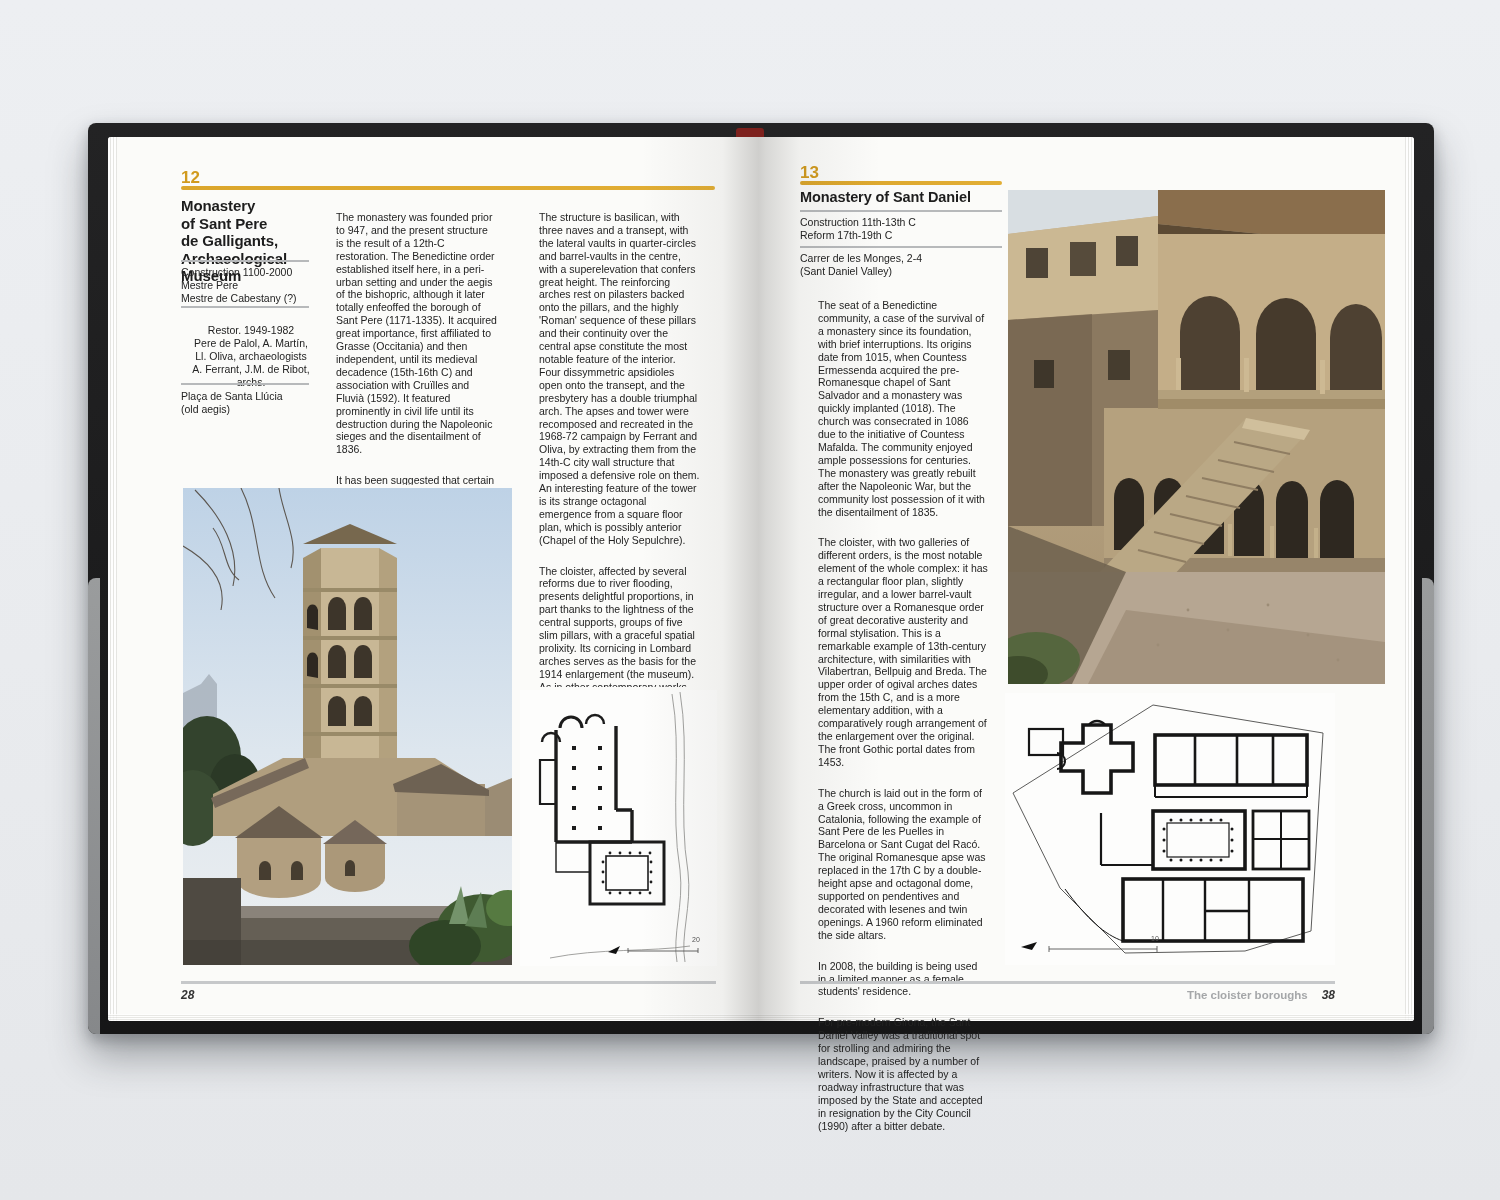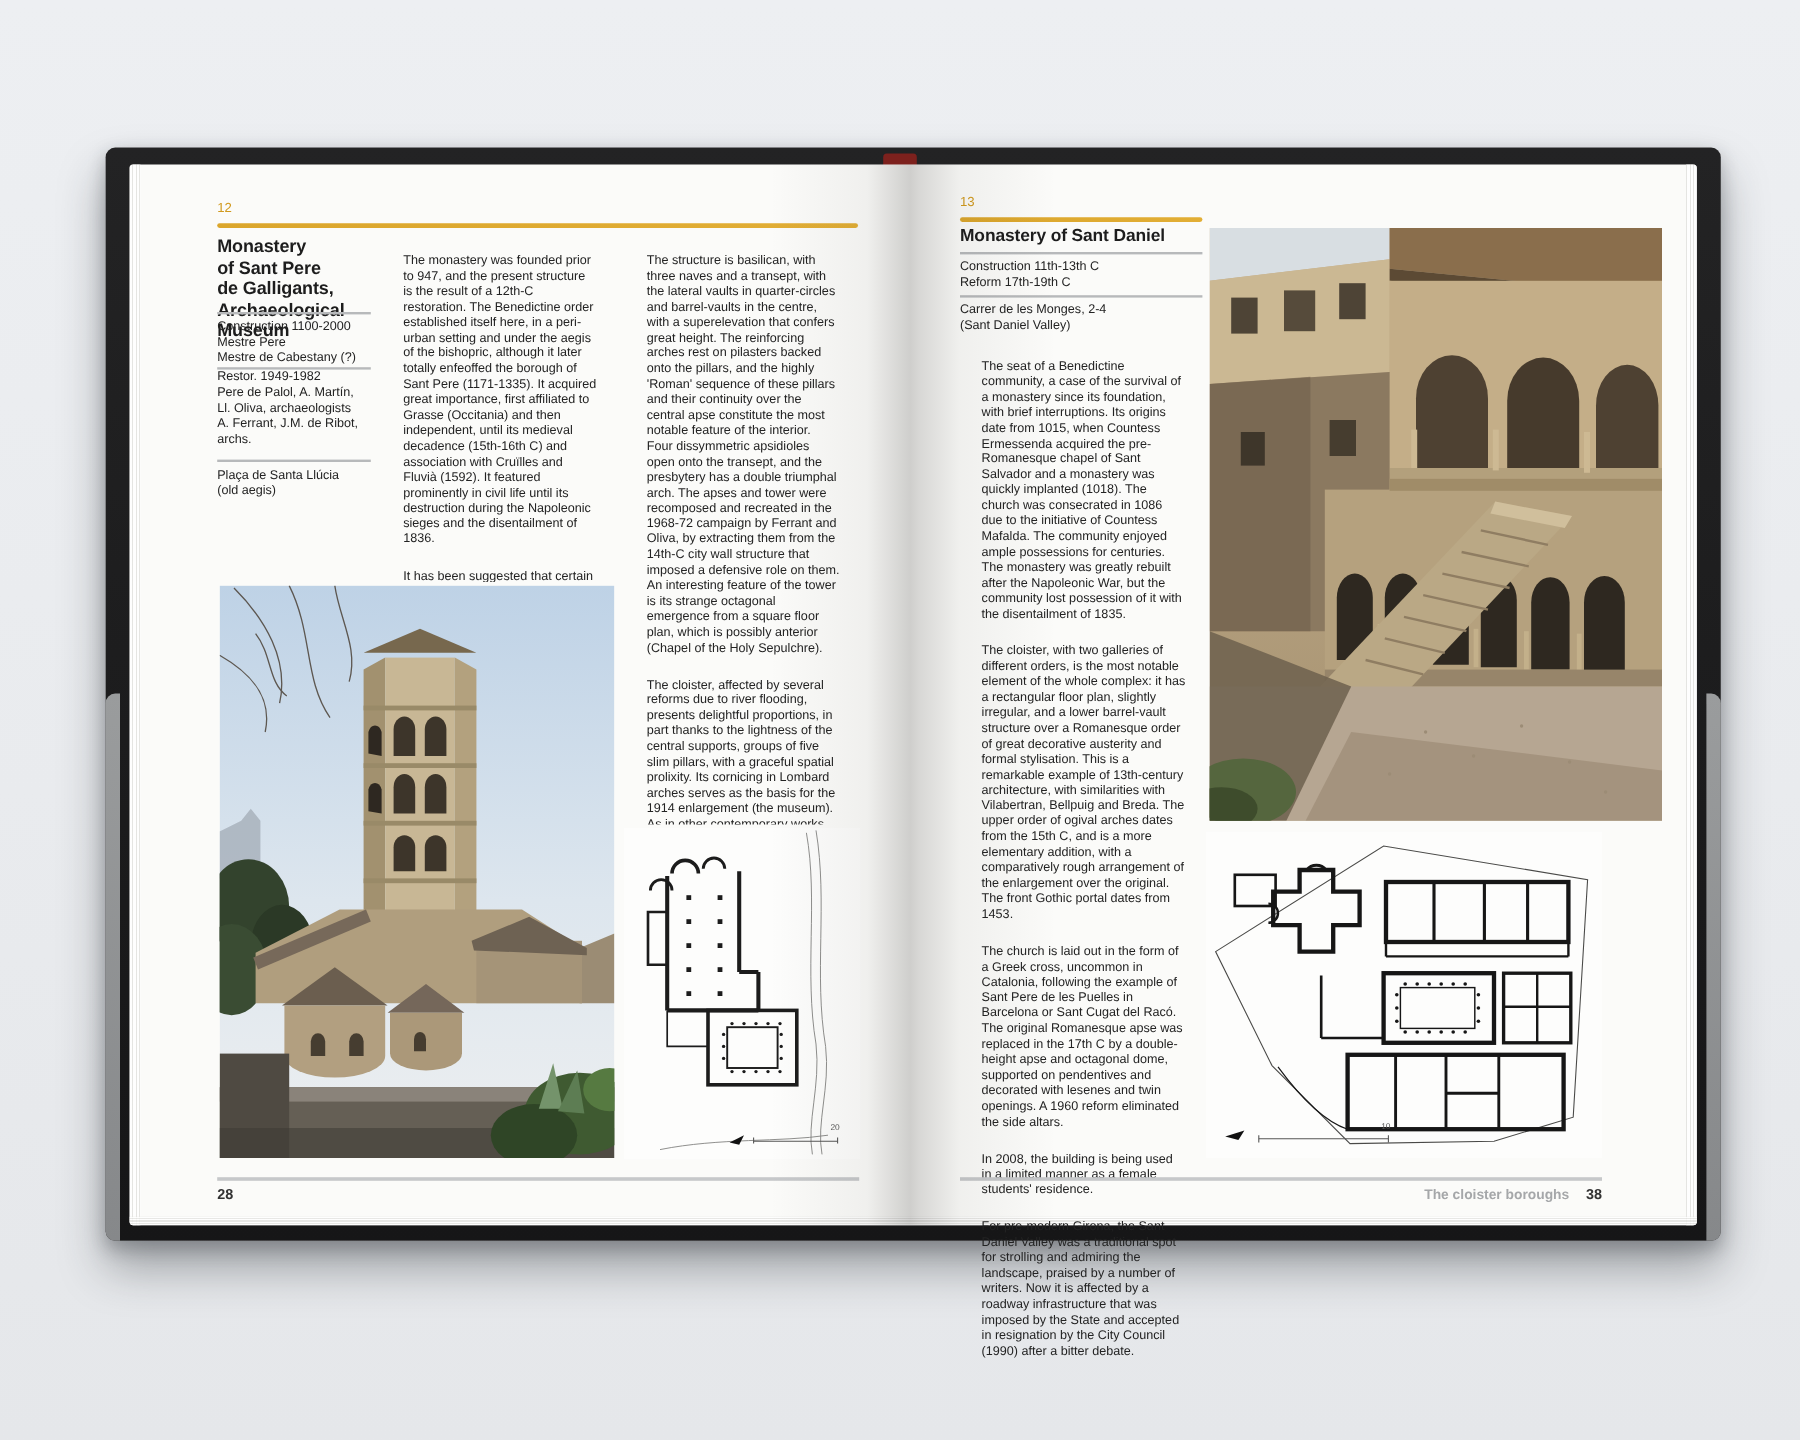--- a/index.html
+++ b/index.html
@@ -12,30 +12,30 @@
   .headband{position:absolute;left:648px;top:5px;width:28px;height:12px;background:#7d211d;border-radius:3px;}
   .pages{position:absolute;left:108px;top:137px;width:1306px;height:884px;background:#fbfbf9;border-radius:3px;}
   .fore-edge{position:absolute;top:0;bottom:0;width:9px;opacity:.85;}
   .fore-edge.l{left:0;background:repeating-linear-gradient(90deg,#ffffff 0 2px,#e1e1de 2px 3px);border-radius:3px 0 0 3px;}
   .fore-edge.r{right:0;background:repeating-linear-gradient(90deg,#e1e1de 0 1px,#ffffff 1px 3px);border-radius:0 3px 3px 0;}
   .bottom-edge{position:absolute;left:0;right:0;bottom:0;height:7px;background:repeating-linear-gradient(0deg,#ffffff 0 1px,#e3e3e0 1px 2px);opacity:.8;border-radius:0 0 3px 3px;}
   .gutter{position:absolute;left:533px;top:0;width:240px;height:100%;pointer-events:none;z-index:6;
     background:linear-gradient(90deg,rgba(30,28,25,0) 0%,rgba(30,28,25,.05) 34%,rgba(30,28,25,.20) 49%,rgba(30,28,25,.16) 52%,rgba(30,28,25,.05) 66%,rgba(30,28,25,0) 100%);}
   .abs{position:absolute;}
   .pre{white-space:pre-line;}
-  .gold-num{font-size:11px;font-weight:normal;color:#d19a1e;}
+  .gold-num{font-size:17px;font-weight:bold;color:#d19a1e;}
   .gold-rule{height:4px;background:linear-gradient(90deg,#dba62c,#e2ae35);border-radius:2px;}
   .gray-rule{height:2px;background:#b7b9bb;}
   .entry-title{font-size:15px;line-height:17.5px;font-weight:bold;color:#1d1d1d;letter-spacing:-.1px;}
   .info{font-size:10.5px;line-height:13px;color:#232323;}
   .body-col{font-size:10.5px;line-height:12.9px;color:#232323;}
   .body-col p{margin:18px;}
   .clip{overflow:hidden;}
   .footer-rule{height:2.5px;background:#c6c8ca;}
-  .pagenum{font-size:12px;font-weight:600;color:#333;}
+  .pagenum{font-size:12px;font-weight:600;color:#333;font-style:italic;}
   .footer-right{width:535px;text-align:right;font-size:12px;}
   .footer-section{font-weight:bold;color:#a5a7a9;font-size:11.5px;margin-right:14px;}
   .artwork{display:block;}
 </style>
 </head>
 <body>
 
 <div class="scene">
 
   <div class="cover">
@@ -57,21 +57,21 @@
   <div class="abs entry-title pre" style="left:181px;top:197px;width:150px;">Monastery
 of Sant Pere
 de Galligants,
 Archaeological
 Museum</div>
   <div class="abs gray-rule" style="left:181px;top:260px;width:128px;"></div>
   <div class="abs info pre" style="left:181px;top:266px;width:140px;">Construction 1100-2000
 Mestre Pere
 Mestre de Cabestany (?)</div>
   <div class="abs gray-rule" style="left:181px;top:306px;width:128px;"></div>
-  <div class="abs info pre" style="left:181px;top:308px;width:140px;">Restor. 1949-1982
+  <div class="abs info pre" style="left:181px;top:324px;width:140px;text-align:center;">Restor. 1949-1982
 Pere de Palol, A. Martín,
 Ll. Oliva, archaeologists
 A. Ferrant, J.M. de Ribot,
 archs.</div>
   <div class="abs gray-rule" style="left:181px;top:383px;width:128px;"></div>
   <div class="abs info pre" style="left:181px;top:390px;width:140px;">Plaça de Santa Llúcia
 (old aegis)</div>
 
   <div class="abs body-col clip" style="left:318px;top:193px;width:197px;height:292px;">
     <p>The monastery was founded prior to 947, and the present structure is the result of a 12th-C restoration. The Benedictine order established itself here, in a peri-urban setting and under the aegis of the bishopric, although it later totally enfeoffed the borough of Sant Pere (1171-1335). It acquired great importance, first affiliated to Grasse (Occitania) and then independent, until its medieval decadence (15th-16th C) and association with Cruïlles and Fluvià (1592). It featured prominently in civil life until its destruction during the Napoleonic sieges and the disentailment of 1836.</p>

